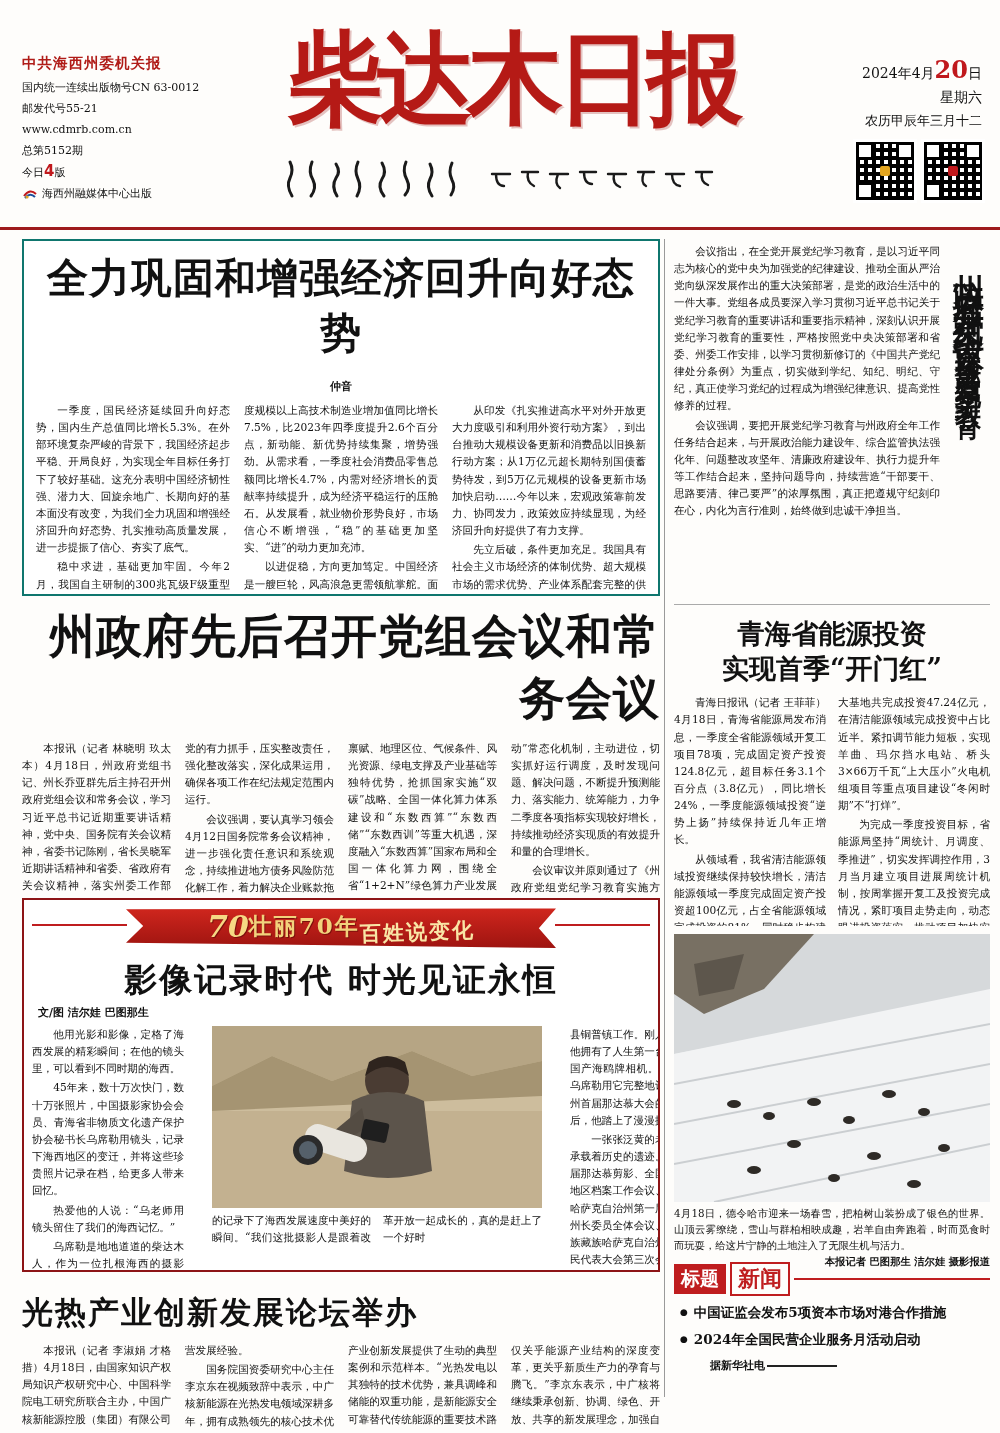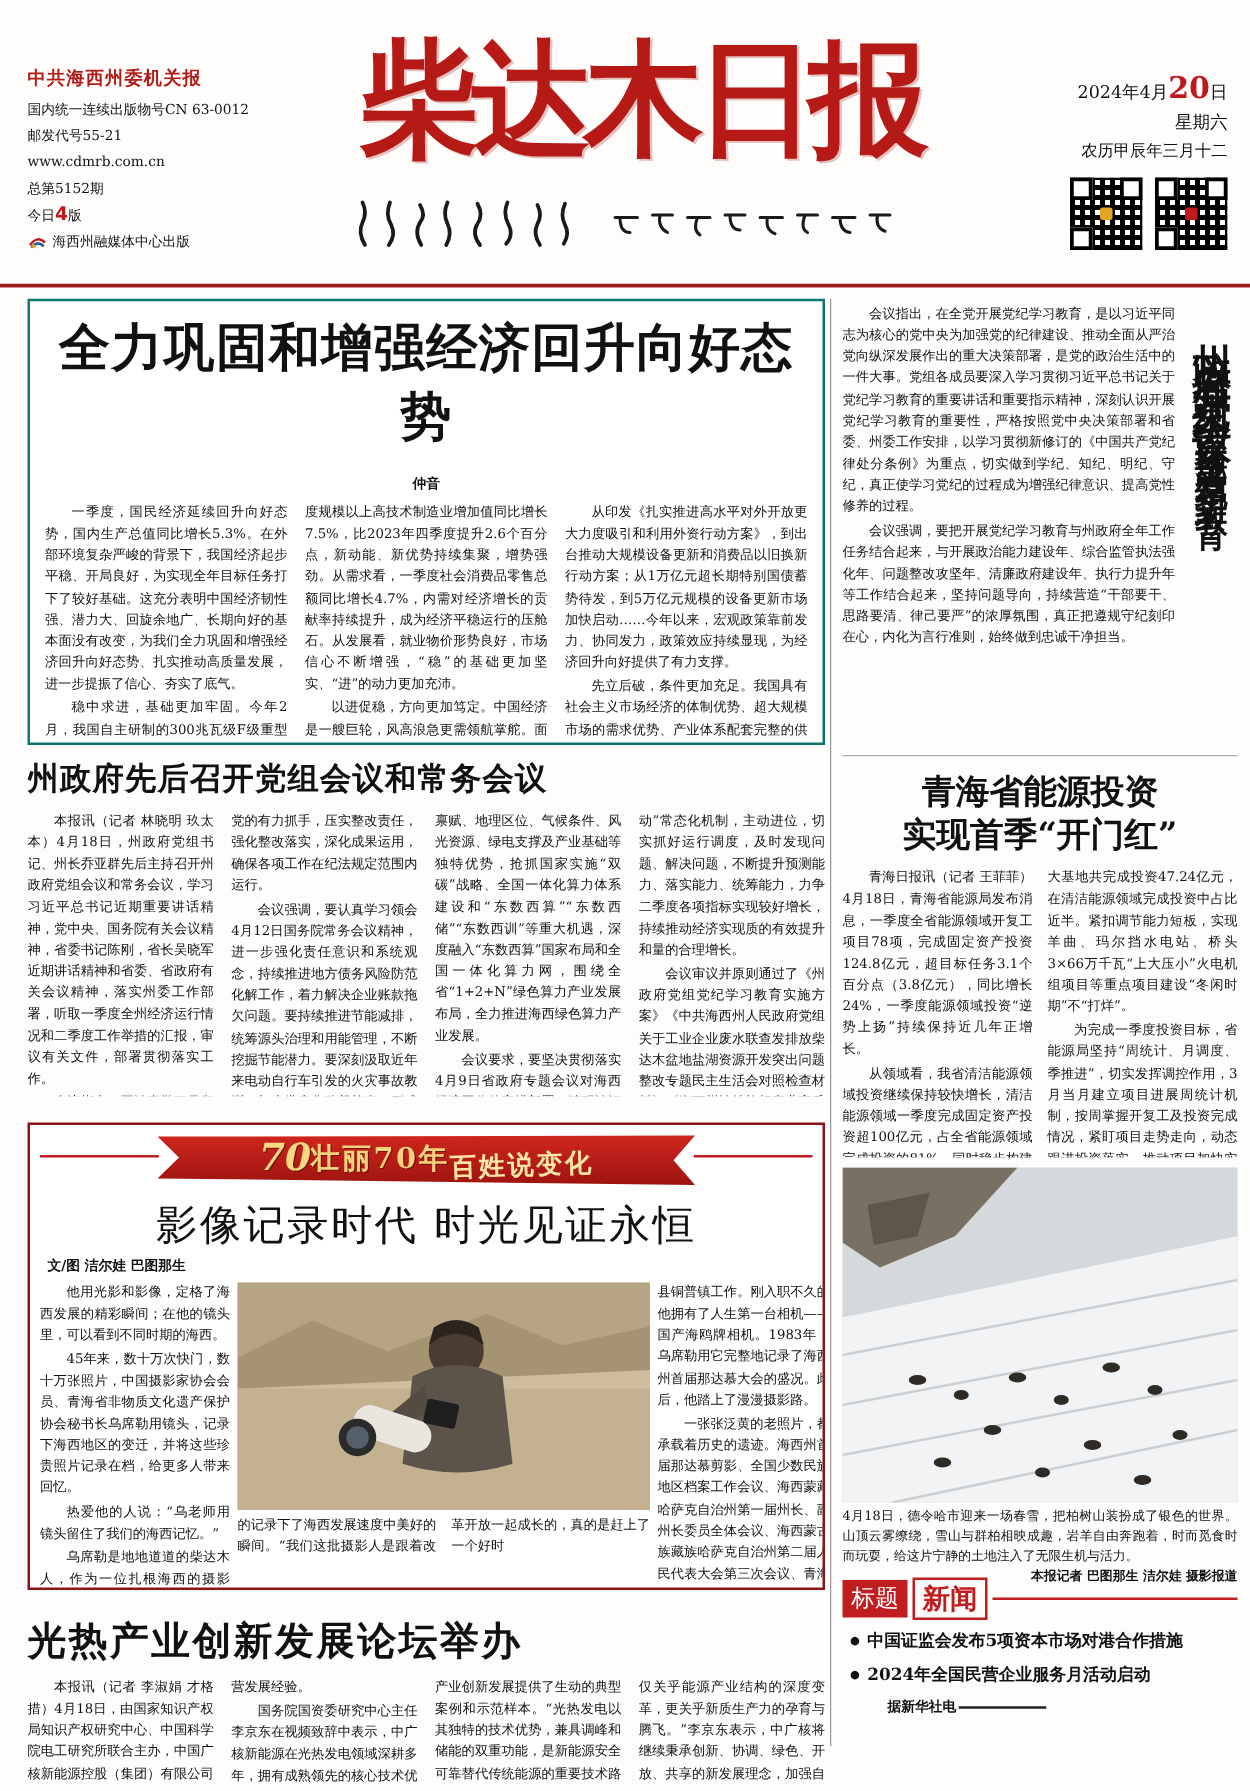--- a/index.html
+++ b/index.html
@@ -37,21 +37,21 @@
   .clip{overflow:hidden;}
 
   
   .art1{position:absolute;left:22px;top:239px;width:638px;height:357px;border:2px solid #0f766e;background:#fff;}
   .art1 h1{margin:10px 6px 2px;text-align:center;font-size:41px;letter-spacing:1px;font-weight:900;}
   .art1 .by{text-align:center;font-size:11px;font-weight:bold;margin:18px 0 8px;}
   .art1 .cols{padding:0 12px;height:262px;}
 
   
   .art2{position:absolute;left:22px;top:600px;width:638px;height:296px;}
-  .art2 h2{margin:6px 0 10px;text-align:left;font-size:25px;font-weight:900;letter-spacing:1px;}
+  .art2 h2{margin:6px 0 10px;text-align:right;font-size:46px;font-weight:900;letter-spacing:1px;}
   .art2 .cols{height:228px;}
 
   
   .vdiv{position:absolute;left:664px;top:239px;width:1px;height:1158px;background:#9a9a9a;}
   .art3{position:absolute;left:674px;top:243px;width:316px;height:358px;display:flex;gap:8px;}
   .art3 .txt{flex:1;min-width:0;}
   .vtitles{writing-mode:vertical-rl;display:flex;gap:6px;align-items:center;padding-top:6px;}
   .vt-main{font-size:31px;font-weight:900;letter-spacing:8px;}
   .vt-sub{font-size:26px;font-weight:900;letter-spacing:7px;}
   .hr-thin{position:absolute;left:674px;top:604px;width:316px;height:1px;background:#aaa;}
@@ -62,21 +62,21 @@
   .art4 .cols{height:232px;gap:12px;}
 
   
   .photo-snow{position:absolute;left:674px;top:934px;width:316px;height:268px;background:#dfe2e4;}
   .caption{position:absolute;left:674px;top:1206px;width:316px;font-size:10.3px;line-height:1.55;text-align:justify;}
   .caption .credit{display:block;text-align:right;font-weight:bold;}
 
   
   .hnews{position:absolute;left:674px;top:1262px;width:316px;height:130px;}
   .hn-logo{display:flex;align-items:center;gap:4px;}
-  .hn-tag1{background:#bf1d1f;color:#fff;font-size:19px;font-weight:400;padding:2px 7px;font-family:"DejaVu Sans",sans-serif;}
+  .hn-tag1{background:#bf1d1f;color:#fff;font-size:19px;font-weight:700;padding:2px 7px;font-family:"DejaVu Sans",sans-serif;}
   .hn-tag2{color:#bf1d1f;font-size:22px;font-weight:900;border:2px solid #bf1d1f;padding:0 6px;font-family:"DejaVu Sans",sans-serif;}
   .hn-line{flex:1;height:2px;background:#bf1d1f;}
   .hnews ul{list-style:none;margin:8px 0 0;padding:0 0 0 6px;}
   .hnews li{font-size:13.5px;font-weight:bold;margin:0 0 9px;}
   .hnews li::before{content:"●";font-size:9px;margin-right:6px;vertical-align:2px;}
   .hn-src{font-size:11px;font-weight:bold;margin-left:36px;display:flex;align-items:center;gap:2px;}
   .hn-src i{display:inline-block;width:70px;height:2px;background:#222;}
 
   
   .footer{position:absolute;left:668px;top:1462px;width:326px;height:24px;background:#cfe0ef;
@@ -87,23 +87,23 @@
   .feat{position:absolute;left:22px;top:898px;width:638px;height:374px;border:2px solid #8d1416;background:#fff;}
   .ribbon-row{position:relative;height:52px;}
   .ribbon-row .side{position:absolute;top:24px;width:95px;height:2px;background:#bf1d1f;}
   .ribbon-row .side.l{left:8px}.ribbon-row .side.r{right:8px}
   .ribbon{position:absolute;left:50%;top:4px;transform:translateX(-50%);width:430px;height:44px;
       background:linear-gradient(#d5281f,#9e1410);clip-path:polygon(0 12%,4% 50%,0 88%,100% 100%,96% 55%,100% 10%);
       display:flex;align-items:center;justify-content:center;}
   .ribbon .b70{color:#f6d984;font-size:30px;font-weight:900;font-style:italic;text-shadow:1px 1px 0 #7c0f0c;}
   .ribbon .t1{color:#f2d27c;font-size:23px;font-weight:900;letter-spacing:2px;text-shadow:1px 1px 0 #7c0f0c;}
   .ribbon .t2{color:#f9e6a6;font-size:21px;font-weight:900;letter-spacing:2px;transform:translateY(6px) rotate(-2deg);}
-  .feat h2{margin:6px 0 2px;text-align:center;font-size:33px;font-weight:400;letter-spacing:2px;}
+  .feat h2{margin:6px 0 2px;text-align:center;font-size:33px;font-weight:700;letter-spacing:2px;}
   .feat .by{font-size:11px;margin:2px 0 6px 14px;font-weight:bold;}
-  .feat-grid{display:grid;grid-template-columns:152px 330px 138px;gap:6px;padding:0 8px;height:252px;}
+  .feat-grid{display:grid;grid-template-columns:152px 330px 138px;gap:28px;padding:0 8px;height:252px;}
   .photo-man{width:330px;height:182px;background:#c9b897;}
   .feat-bottom{margin-top:4px;column-count:2;column-gap:12px;height:62px;overflow:hidden;}
 
   
   .art5{position:absolute;left:22px;top:1278px;width:638px;height:150px;}
   .art5 h2{margin:14px 0 8px;font-size:31px;font-weight:900;letter-spacing:2px;}
   .art5 .cols{height:100px;}
 </style>
 </head>
 <body>

